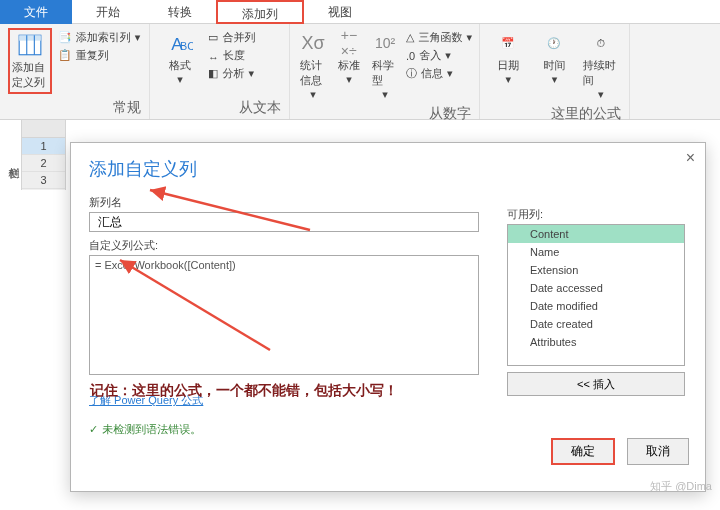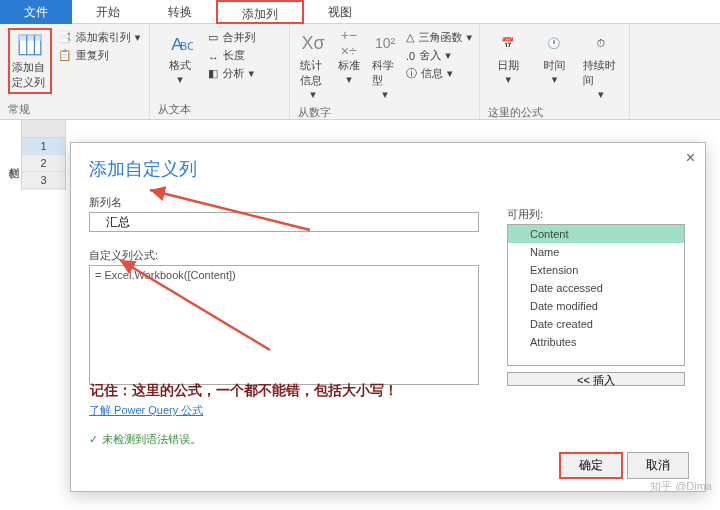--- a/index.html
+++ b/index.html
@@ -4,48 +4,48 @@
 <style>
 *{box-sizing:border-box;margin:0;padding:0;font-family:"Microsoft YaHei","Segoe UI",sans-serif}
 body{width:720px;height:510px;background:#fff;font-size:12px;color:#444;overflow:hidden;position:relative}
 .tabs{display:flex;height:24px;align-items:center;border-bottom:1px solid #d4d4d4}
 .tab{padding:0 24px;height:24px;line-height:24px;font-size:12px;cursor:pointer;color:#444}
 .tab.file{background:#2b7cd3;color:#fff}
 .tab.active{border:2px solid #e74c3c;font-weight:500}
 .ribbon{display:flex;height:96px;background:#f3f3f3;border-bottom:1px solid #d4d4d4}
 .rgroup{display:flex;flex-direction:column;border-right:1px solid #e0e0e0;padding:4px 8px 0}
 .rgroup-body{display:flex;flex:1;gap:6px;align-items:flex-start}
-.rgroup-label{text-align:left;font-size:11px;color:#666;padding:2px 0}
+.rgroup-label{text-align:right;font-size:14px;color:#666;padding:2px 0}
 .bigbtn{display:flex;flex-direction:column;align-items:center;width:44px;padding:2px;cursor:pointer;font-size:11px}
 .bigbtn .icn{width:26px;height:26px;margin-bottom:2px;display:flex;align-items:center;justify-content:center}
 .bigbtn.red{border:2px solid #e74c3c}
 .smallcol{display:flex;flex-direction:column;gap:3px;padding-top:2px}
 .smallbtn{display:flex;align-items:center;gap:4px;font-size:11px;cursor:pointer;white-space:nowrap}
 .icn svg{width:100%;height:100%}
 .sheet-area{display:flex;height:70px}
 .rownums{width:44px;background:#f0f0f0;border-right:1px solid #d4d4d4}
 .corner{height:18px;border-bottom:1px solid #d4d4d4;background:#e8e8e8}
 .rnum{height:17px;line-height:17px;text-align:center;font-size:11px;border-bottom:1px solid #e0e0e0;background:#eee}
 .rnum.sel{background:#d0e4f5}
 .side-label{width:22px;writing-mode:vertical-rl;text-align:center;font-size:11px;padding-top:8px;color:#555;border-right:1px solid #d4d4d4}
 .dialog{position:absolute;left:70px;top:142px;width:636px;height:350px;background:#fff;border:1px solid #b5b5b5;box-shadow:0 4px 16px rgba(0,0,0,.2);padding:14px 18px}
 .dlg-close{position:absolute;top:6px;right:10px;font-size:16px;color:#666;cursor:pointer}
 .dlg-title{font-size:18px;color:#2b7cd3;margin-bottom:14px}
 .dlg-row{margin-bottom:4px}
 .dlg-label{font-size:11px;color:#444;margin-bottom:2px}
-.txt-input{width:390px;height:20px;border:1px solid #aaa;padding:0 16px;font-size:12px}
+.txt-input{width:390px;height:20px;border:1px solid #aaa;padding:0 8px;font-size:12px}
 .formula-box{width:390px;height:120px;border:1px solid #aaa;padding:3px 5px;font-size:11px;color:#555;margin-top:2px;background:#fff}
 .right-panel{position:absolute;left:436px;top:64px;width:178px}
 .avail-list{width:178px;height:142px;border:1px solid #aaa;overflow-y:scroll;font-size:11px}
 .avail-item{padding:3px 22px;cursor:pointer}
 .avail-item.sel{background:#9fe0c5}
-.insert-btn{width:178px;height:14px;margin-top:6px;border:1px solid #aaa;background:#f0f0f0;font-size:11px;cursor:pointer}
+.insert-btn{width:178px;height:24px;margin-top:6px;border:1px solid #aaa;background:#f0f0f0;font-size:11px;cursor:pointer}
 .link{color:#2b7cd3;font-size:11px;cursor:pointer;text-decoration:underline}
 .status{display:flex;align-items:center;gap:4px;font-size:11px;color:#3a8a3a;margin-top:14px}
-.dlg-btns{position:absolute;right:16px;bottom:12px;display:flex;gap:4px}
+.dlg-btns{position:absolute;right:16px;bottom:26px;display:flex;gap:12px}
 .dlg-btn{padding:3px 18px;border:1px solid #aaa;background:#f0f0f0;font-size:12px;cursor:pointer}
 .dlg-btn.red{border:2px solid #e74c3c}
 .annotation{position:absolute;color:#7f1d1d;font-size:14px;font-weight:700;pointer-events:none}
 .arrow{position:absolute;pointer-events:none}
 .watermark{position:absolute;right:8px;bottom:16px;font-size:11px;color:#bbb}
 </style>
 </head>
 <body>
 
 <div class="tabs">
@@ -143,21 +143,21 @@
 
 <div class="dialog">
   <div class="dlg-close">×</div>
   <div class="dlg-title">添加自定义列</div>
 
   <div class="dlg-row">
     <div class="dlg-label">新列名</div>
     <input class="txt-input" value="汇总" style="">
   </div>
 
-  <div class="dlg-row" style="margin-top:16px">
+  <div class="dlg-row" style="margin-top:6px">
     <div class="dlg-label">自定义列公式:</div>
     <div class="formula-box">= Excel.Workbook([Content])</div>
   </div>
 
   <div class="right-panel">
     <div class="dlg-label">可用列:</div>
     <div class="avail-list">
       <div class="avail-item sel">Content</div>
       <div class="avail-item">Name</div>
       <div class="avail-item">Extension</div>

